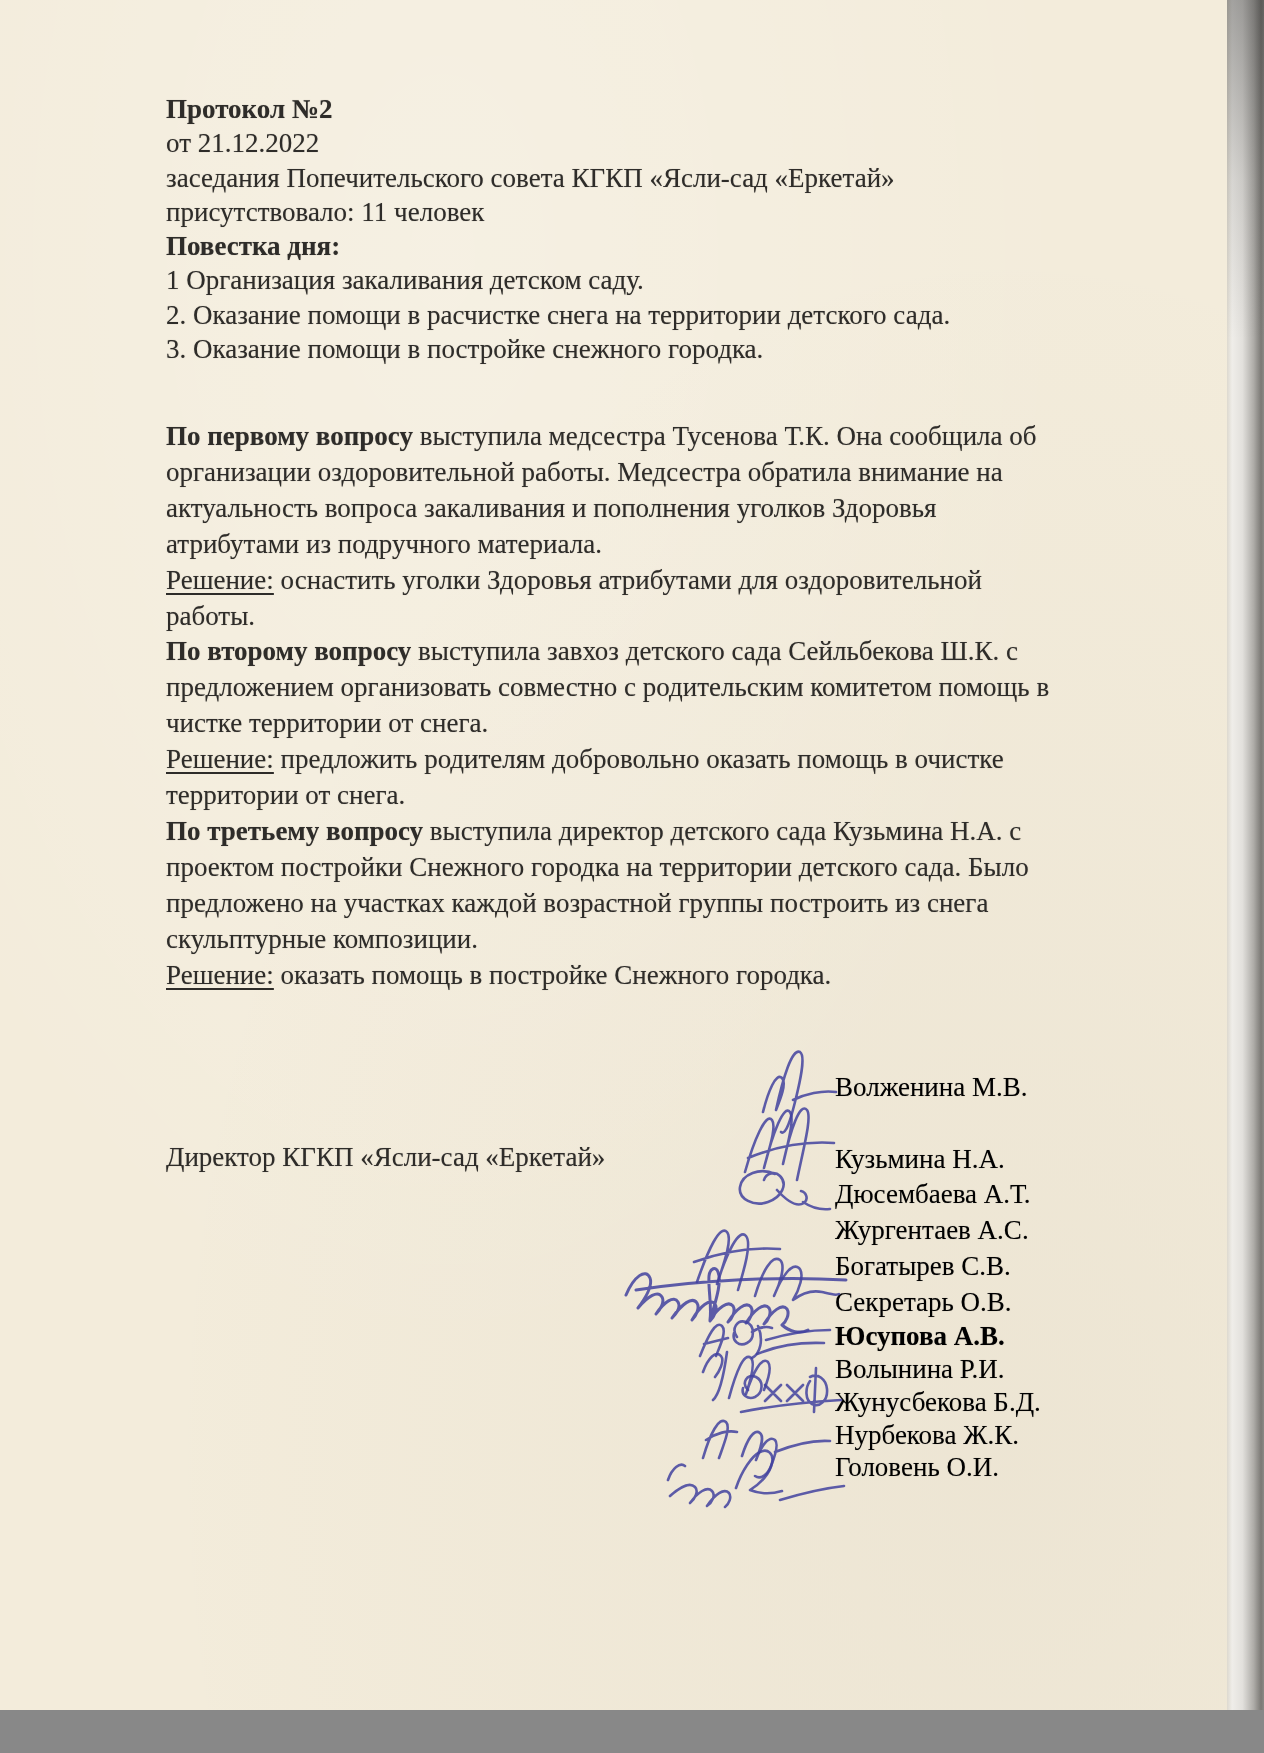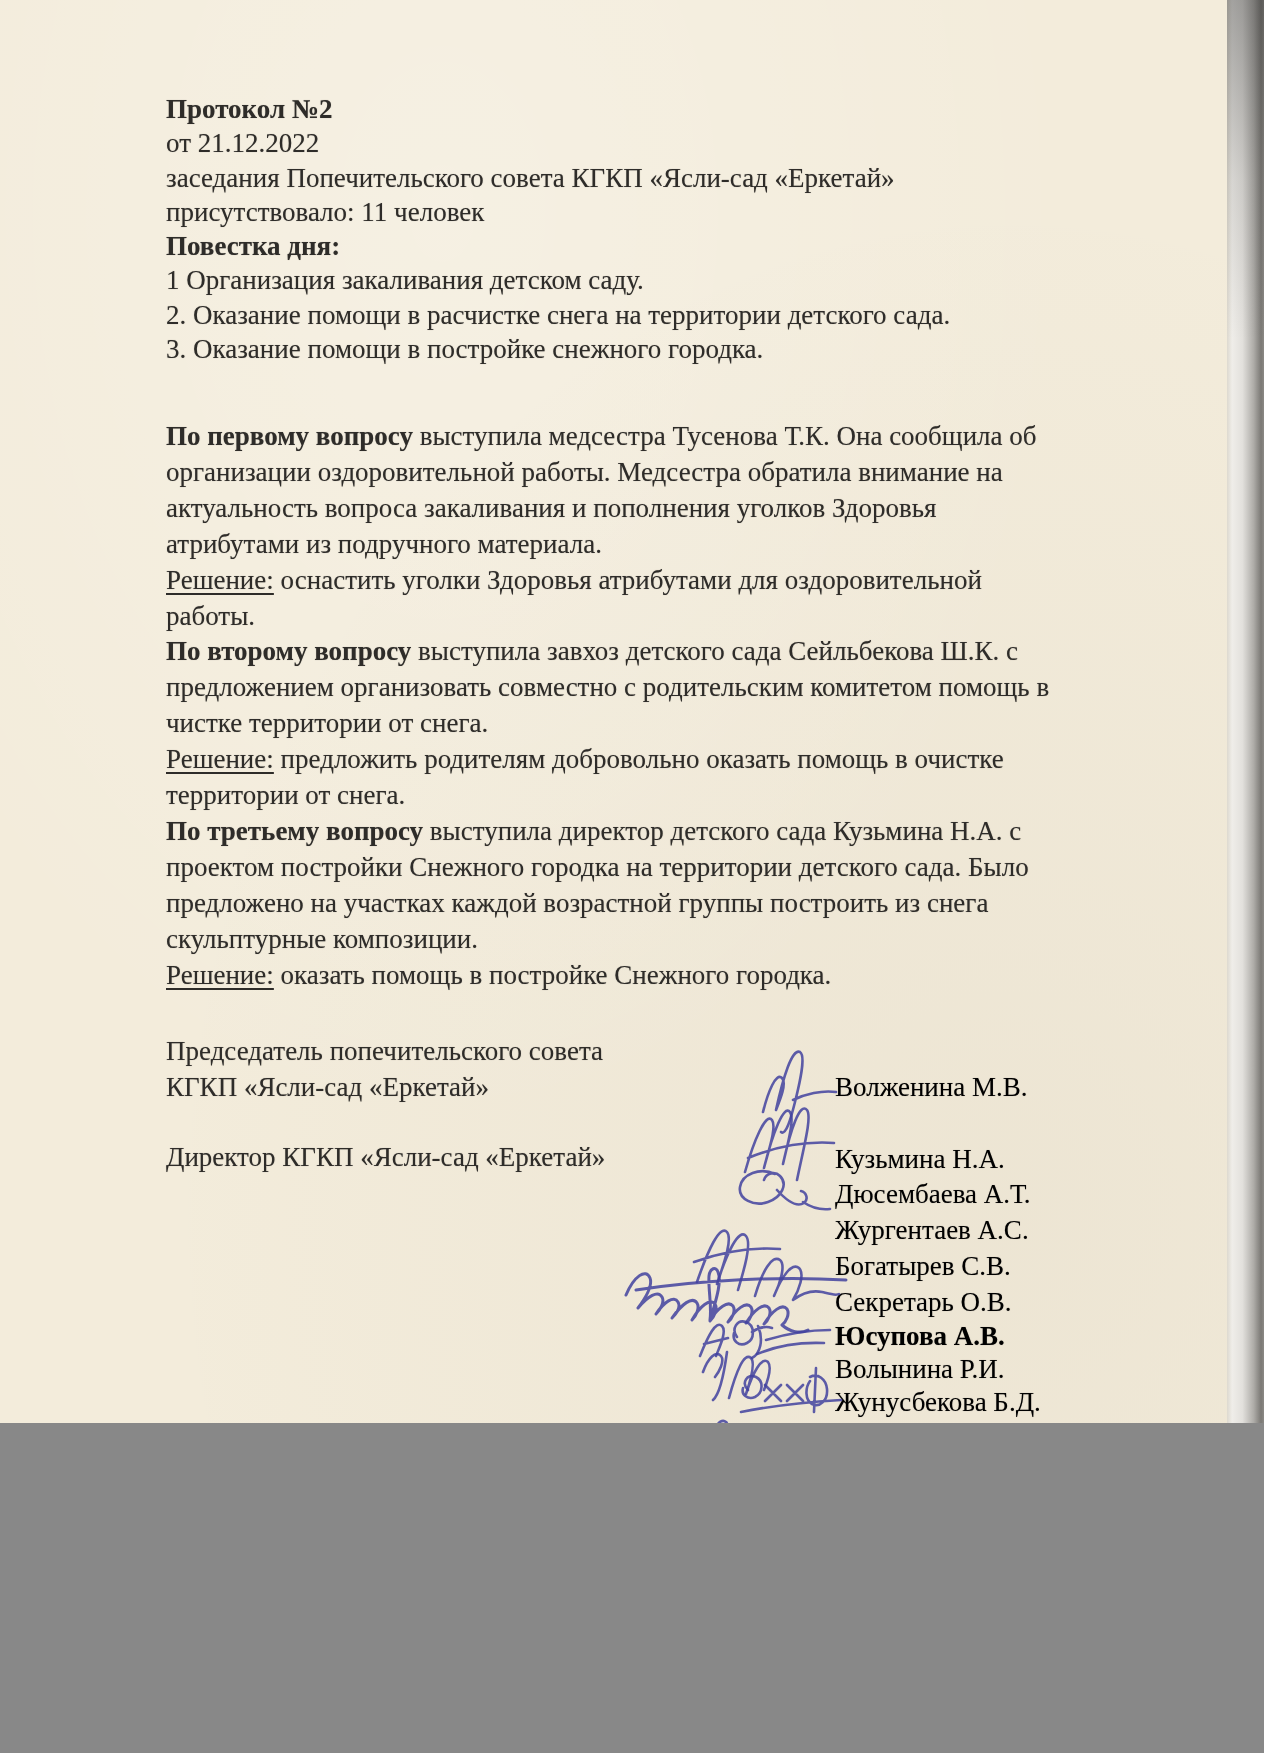--- a/index.html
+++ b/index.html
@@ -1,18 +1,18 @@
 <!DOCTYPE html>
 <html lang="ru"><head>
 <meta charset="utf-8">
 <style>
   html,body{margin:0;padding:0;background:#888;}
   .page{
     position:relative;
-    width:1264px;height:1423px;
+    width:1264px;height:1710px;
     background:#f3ecdb;
     overflow:hidden;
     font-family:"Liberation Serif","DejaVu Serif",serif;
     color:#2e2c29;
   }
   .page::before{
     content:"";position:absolute;inset:0;pointer-events:none;
     background:
       radial-gradient(ellipse at 35% 15%, rgba(255,255,255,0.22), rgba(255,255,255,0) 55%),
       radial-gradient(ellipse at 80% 85%, rgba(120,100,70,0.05), rgba(120,100,70,0) 60%);
@@ -54,21 +54,20 @@
 </style>
 </head>
 <body>
 
 <div class="page">
 
   <div class="text-block header-block" id="header-block"><div class="line"><span class="seg-b ">Протокол №2</span></div><div class="line"><span class="">от 21.12.2022</span></div><div class="line"><span class="">заседания Попечительского совета КГКП «Ясли-сад «Еркетай»</span></div><div class="line"><span class="">присутствовало: 11 человек</span></div><div class="line"><span class="seg-b ">Повестка дня:</span></div><div class="line"><span class="">1 Организация закаливания детском саду.</span></div><div class="line"><span class="">2. Оказание помощи в расчистке снега на территории детского сада.</span></div><div class="line"><span class="">3. Оказание помощи в постройке снежного городка.</span></div></div>
 
   <div class="text-block body-block" id="body-block"><div class="line"><span class="seg-b ">По первому вопросу</span><span class=""> выступила медсестра Тусенова Т.К. Она сообщила об</span></div><div class="line"><span class="">организации оздоровительной работы. Медсестра обратила внимание на</span></div><div class="line"><span class="">актуальность вопроса закаливания и пополнения уголков Здоровья</span></div><div class="line"><span class="">атрибутами из подручного материала.</span></div><div class="line"><span class="seg-u">Решение:</span><span class=""> оснастить уголки Здоровья атрибутами для оздоровительной</span></div><div class="line"><span class="">работы.</span></div><div class="line"><span class="seg-b ">По второму вопросу</span><span class=""> выступила завхоз детского сада Сейльбекова Ш.К. с</span></div><div class="line"><span class="">предложением организовать совместно с родительским комитетом помощь в</span></div><div class="line"><span class="">чистке территории от снега.</span></div><div class="line"><span class="seg-u">Решение:</span><span class=""> предложить родителям добровольно оказать помощь в очистке</span></div><div class="line"><span class="">территории от снега.</span></div><div class="line"><span class="seg-b ">По третьему вопросу</span><span class=""> выступила директор детского сада Кузьмина Н.А. с</span></div><div class="line"><span class="">проектом постройки Снежного городка на территории детского сада. Было</span></div><div class="line"><span class="">предложено на участках каждой возрастной группы построить из снега</span></div><div class="line"><span class="">скульптурные композиции.</span></div><div class="line"><span class="seg-u">Решение:</span><span class=""> оказать помощь в постройке Снежного городка.</span></div></div>
 
-  <div class="text-block chairman-block" id="chairman-block"><div class="line">Председатель попечительского совета</div><div class="line">КГКП «Ясли-сад «Еркетай»</div></div>
 
   <div class="text-block director-block" id="director-block"><div class="line">Директор КГКП «Ясли-сад «Еркетай»</div></div>
 
   <div id="names-block">
       <div class="name-item" style="top: 1072px;">Волженина М.В.</div>
       <div class="name-item" style="top: 1144px;">Кузьмина Н.А.</div>
       <div class="name-item" style="top: 1179px;">Дюсембаева А.Т.</div>
       <div class="name-item" style="top: 1215px;">Жургентаев А.С.</div>
       <div class="name-item" style="top: 1251px;">Богатырев С.В.</div>
       <div class="name-item" style="top: 1287px;">Секретарь О.В.</div>

